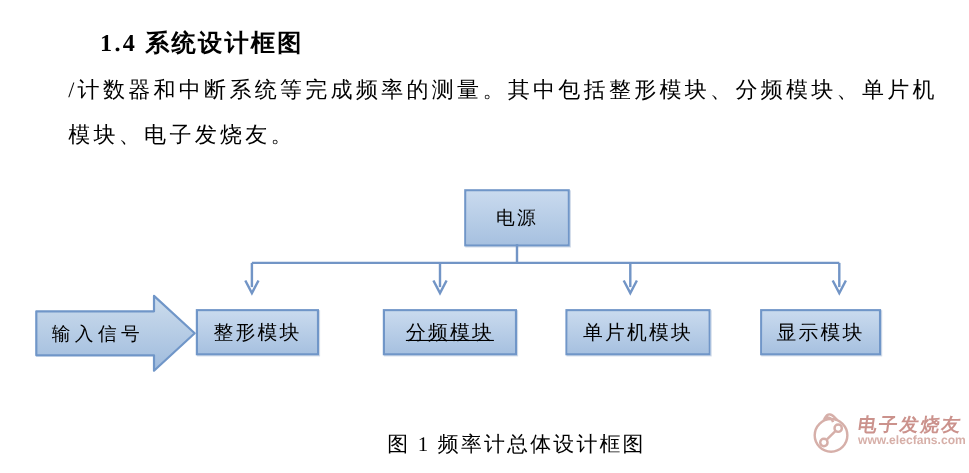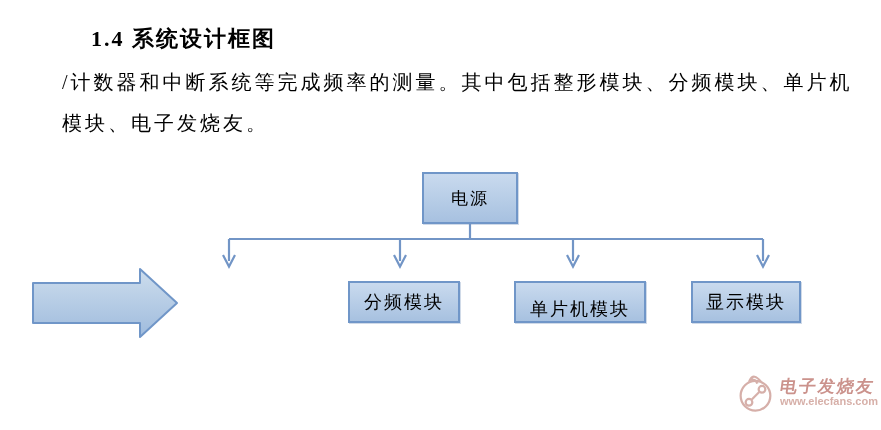--- a/index.html
+++ b/index.html
@@ -31,22 +31,22 @@
     position: absolute; box-sizing: border-box;
     border: 2px solid #7096c8;
     background: linear-gradient(#c9daee, #a7c1e0);
     display: flex; align-items: center; justify-content: center;
     font-size: 18px; letter-spacing: 2px;
     box-shadow: 1px 1px 0 rgba(120,150,190,0.35);
   }
   .power-box { left: 422px; top: 172px; width: 96px; height: 52px; font-size: 17px; }
   .mod { top: 281px; height: 42px; }
   .m0 { left: 178px; width: 112px; }
-  .m1 { left: 348px; width: 112px; }
-  .m2 { left: 514px; width: 132px; align-items: flex-end; }
+  .m1 { left: 348px; width: 122px; text-decoration: underline; }
+  .m2 { left: 514px; width: 132px; }
   .m3 { left: 691px; width: 110px; }
 
   .input-arrow-svg { position: absolute; left: 28px; top: 264px; }
   .input-label {
     position: absolute; left: 38px; top: 292px; width: 102px;
     text-align: center; font-size: 17px; letter-spacing: 4px;
   }
   .caption {
     position: absolute; left: 352px; top: 391px;
     font-size: 19px; letter-spacing: 2px; white-space: nowrap;
@@ -95,40 +95,45 @@
     <g>
       <path d="M763 239 V 261"></path>
         <polyline points="757,255 763,266.5 769,255"></polyline>
     </g>
   </svg>
 
   <div class="box power-box">
     <span>电源</span>
   </div>
 
+  <div class="box mod m0">
+    <span>整形模块</span>
+  </div>
   <div class="box mod m1">
     <span>分频模块</span>
   </div>
   <div class="box mod m2">
     <span>单片机模块</span>
   </div>
   <div class="box mod m3">
     <span>显示模块</span>
   </div>
 
   <svg class="input-arrow-svg" width="156" height="80" viewBox="0 0 156 80">
     <defs>
       <linearGradient id="agrad" x1="0" y1="0" x2="0" y2="1">
         <stop offset="0" stop-color="#cddded"></stop>
         <stop offset="1" stop-color="#9fbbdd"></stop>
       </linearGradient>
     </defs>
     <polygon points="5,19 112,19 112,5 149,39 112,73 112,59 5,59" fill="url(#agrad)" stroke="#7096c8" stroke-width="2" stroke-linejoin="round"></polygon>
   </svg>
+  <div class="input-label">输入信号</div>
 
+  <div class="caption">图 1 频率计总体设计框图</div>
 
   <div class="watermark">
     <svg width="42" height="48" viewBox="0 0 42 48" fill="none" stroke="#cfa29b" stroke-width="2.4">
       <circle cx="21" cy="27" r="16"></circle>
       <path d="M27 12 q -8 -10 -12 -2 q 6 -2 8 4"></path>
       <circle cx="14" cy="34" r="3.6"></circle>
       <circle cx="28" cy="20" r="3.6"></circle>
       <path d="M17 31 L 25 23"></path>
     </svg>
     <div class="wm-texts">

